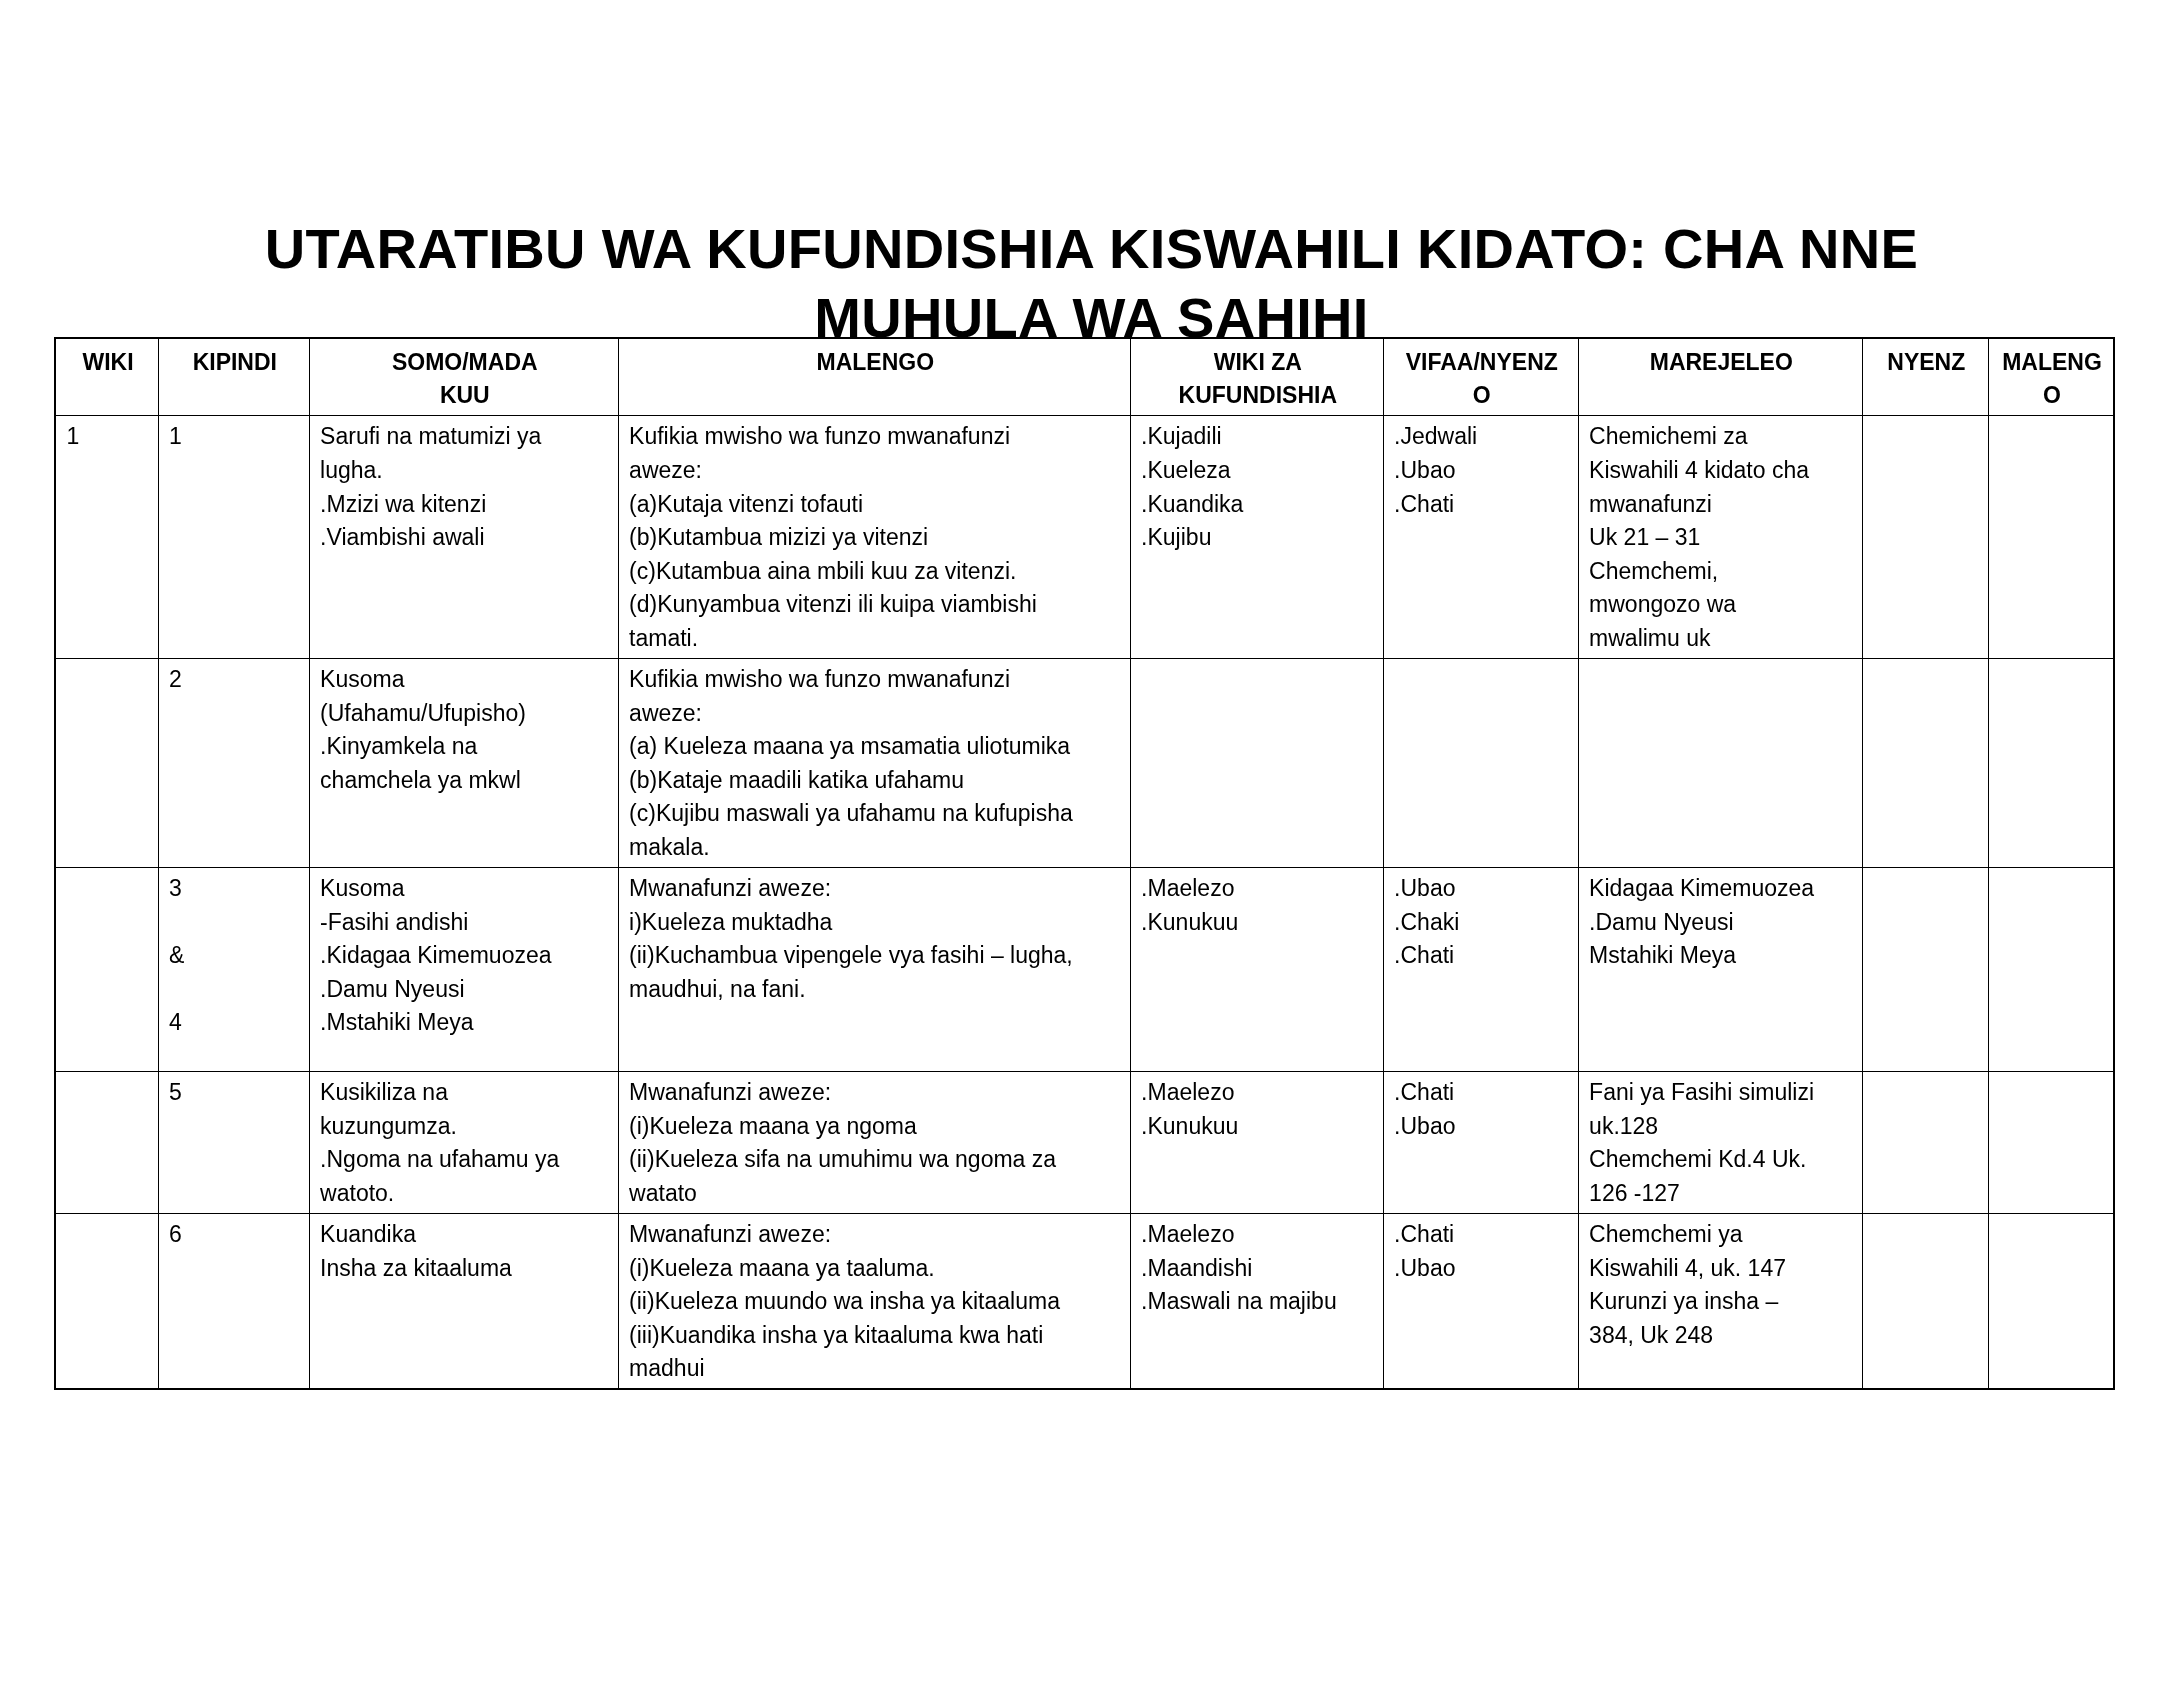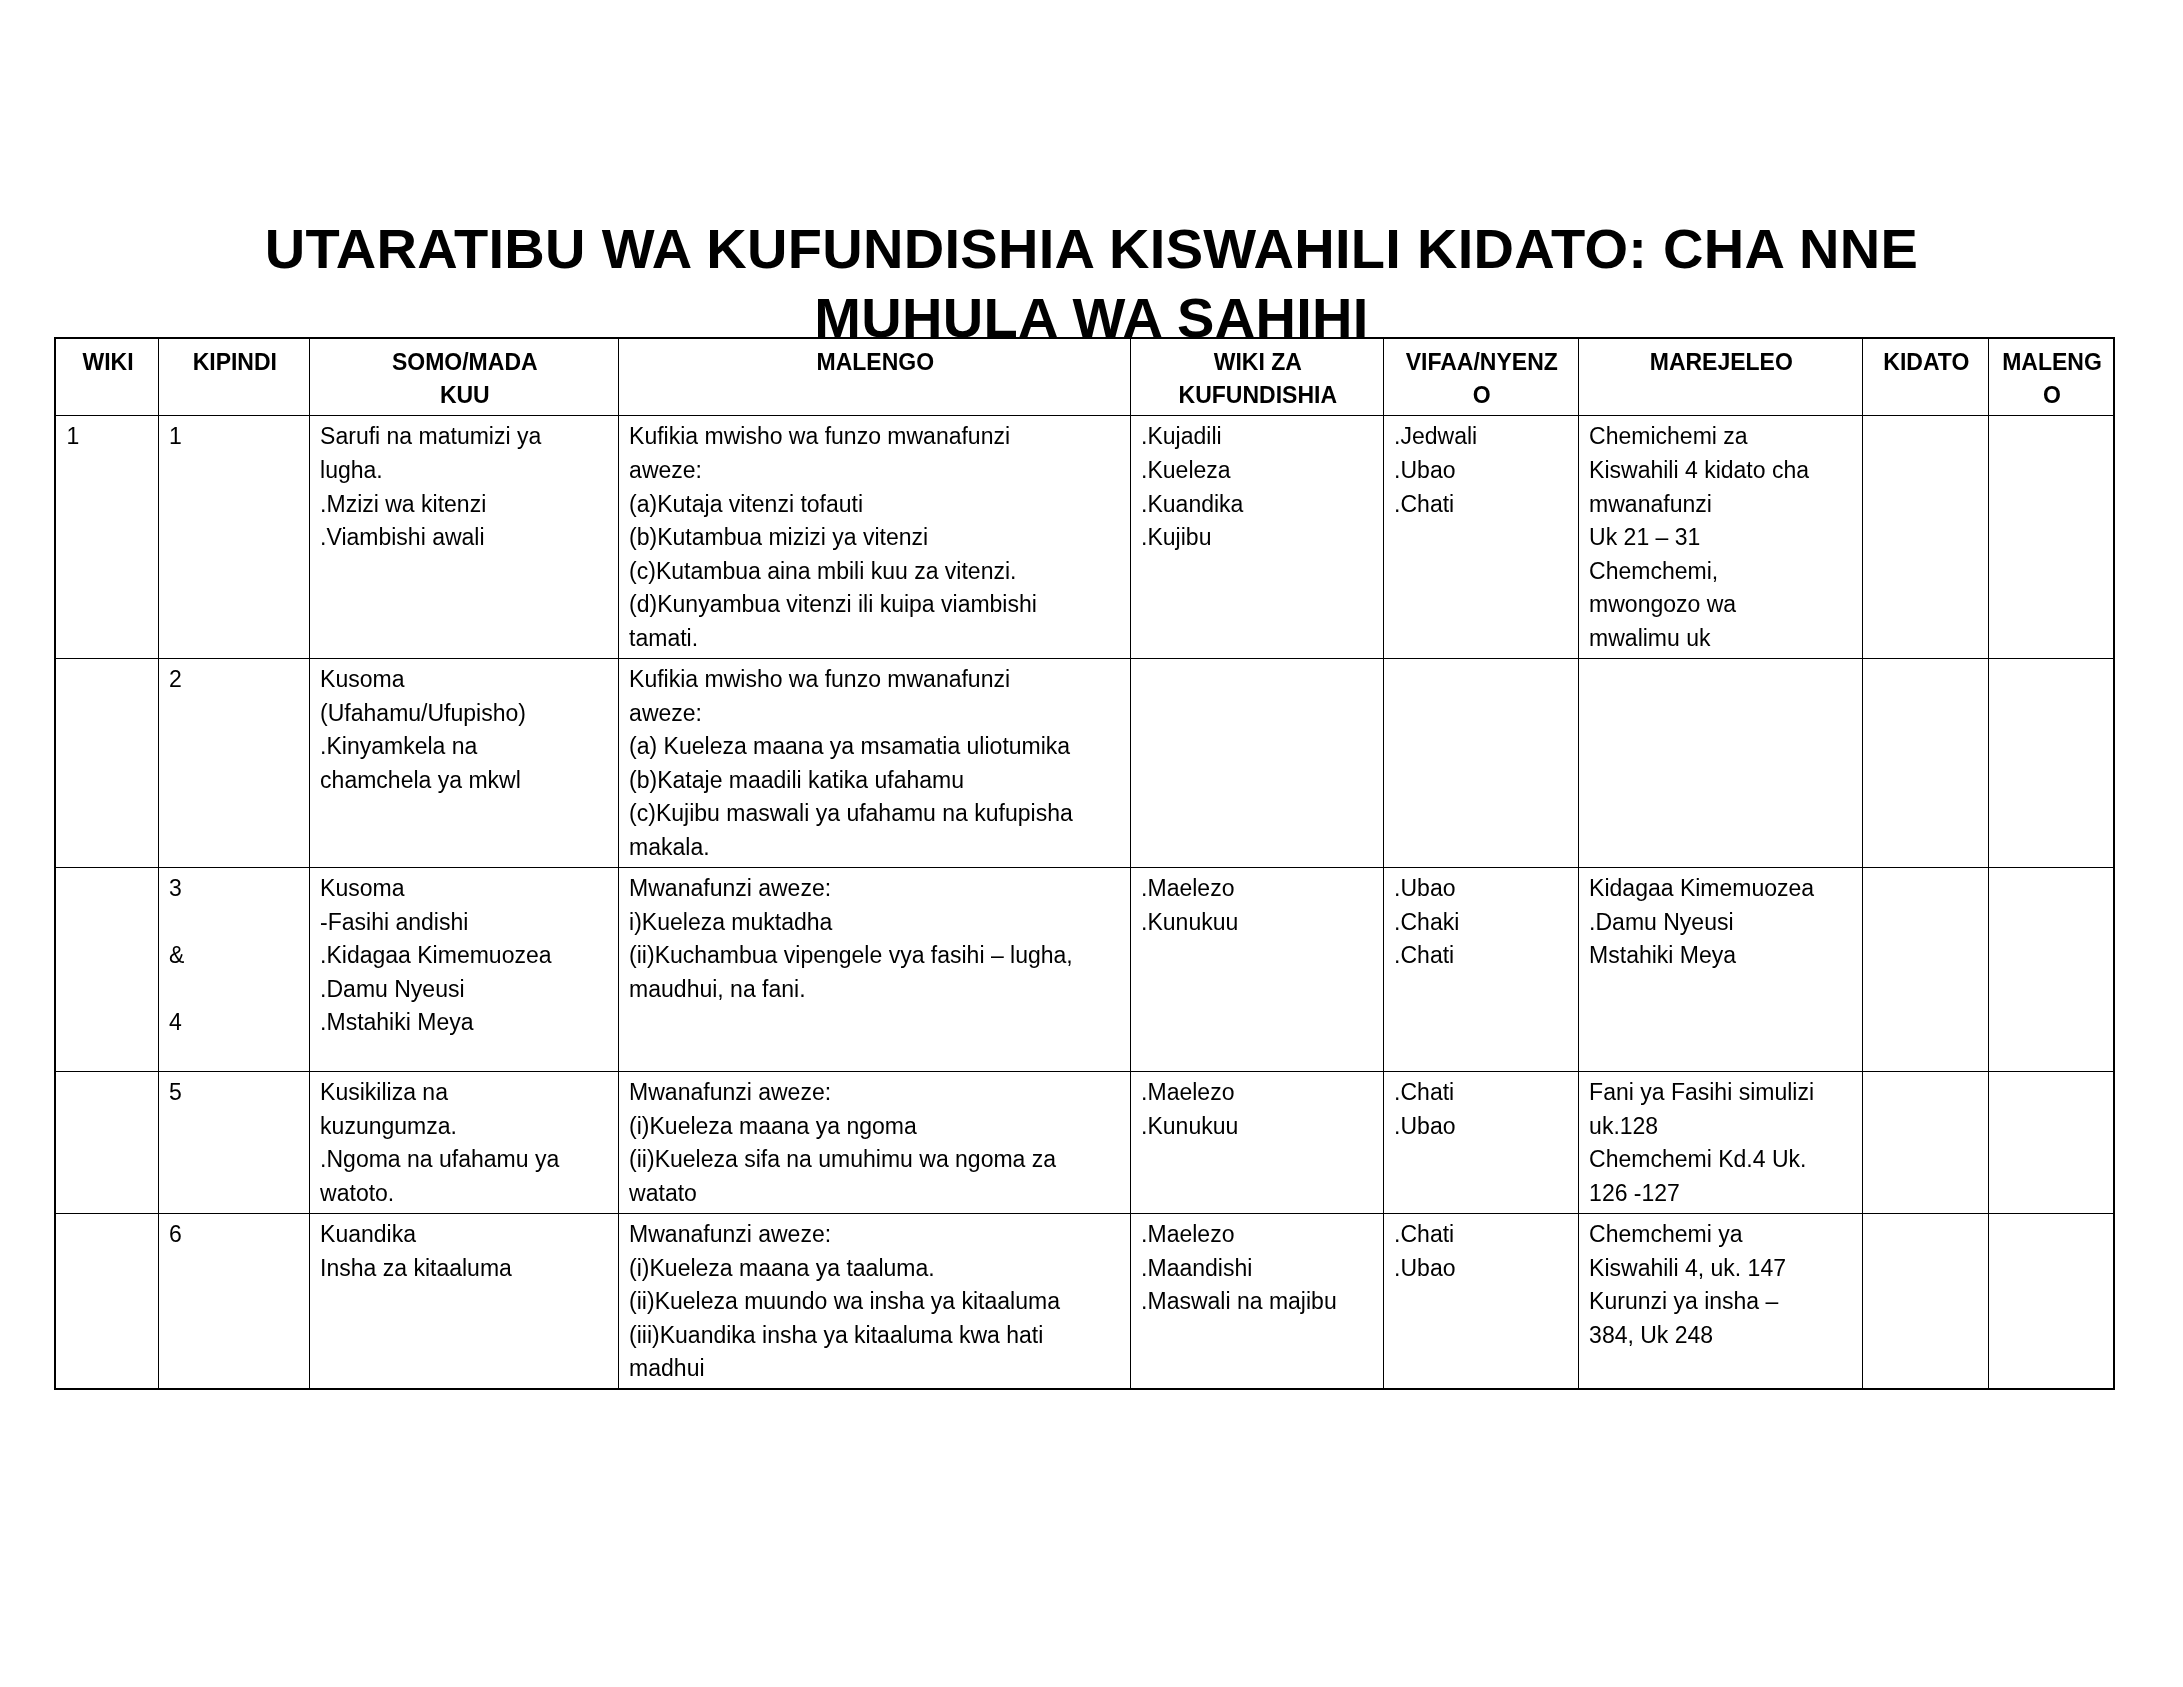--- a/index.html
+++ b/index.html
@@ -88,21 +88,21 @@
         <th>WIKI</th>
         <th>KIPINDI</th>
         <th>SOMO/MADA
 KUU</th>
         <th>MALENGO</th>
         <th>WIKI ZA
 KUFUNDISHIA</th>
         <th>VIFAA/NYENZ
 O</th>
         <th>MAREJELEO</th>
-        <th>KIDATO</th>
+        <th>NYENZ</th>
         <th>MALENGO</th>
       </tr>
 
       <tr class="row-1">
         <td>1</td>
         <td>1</td>
         <td>Sarufi na matumizi ya
 lugha.
 .Mzizi wa kitenzi
 .Viambishi awali</td>

